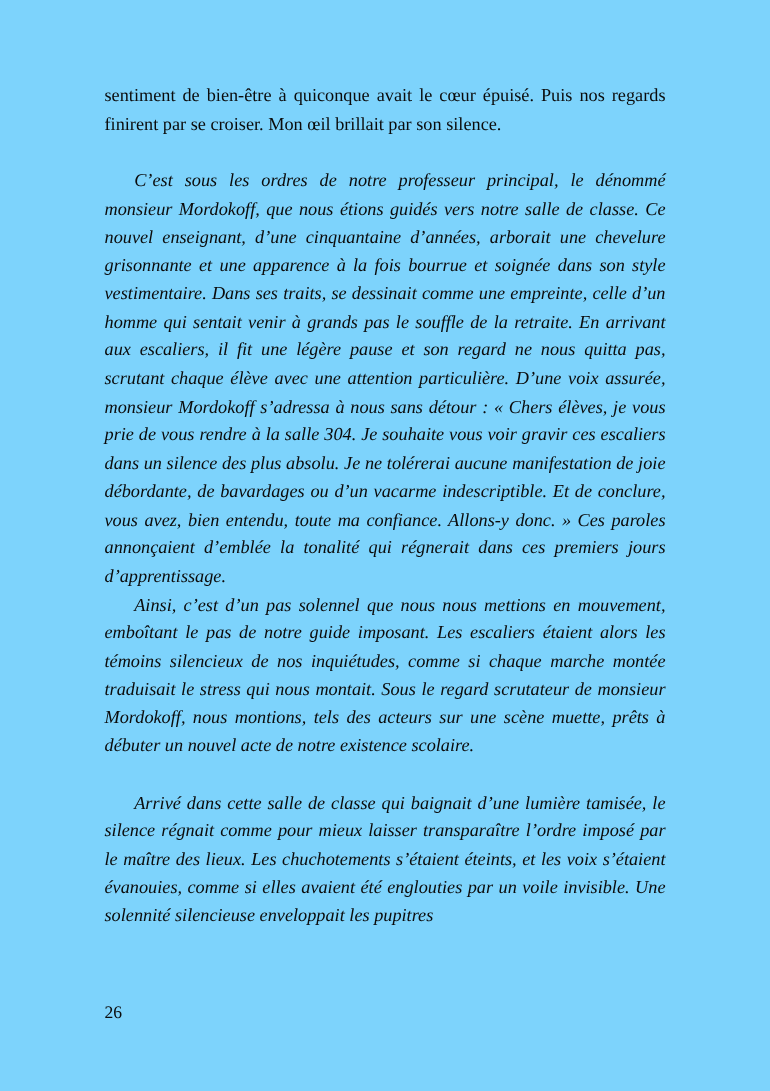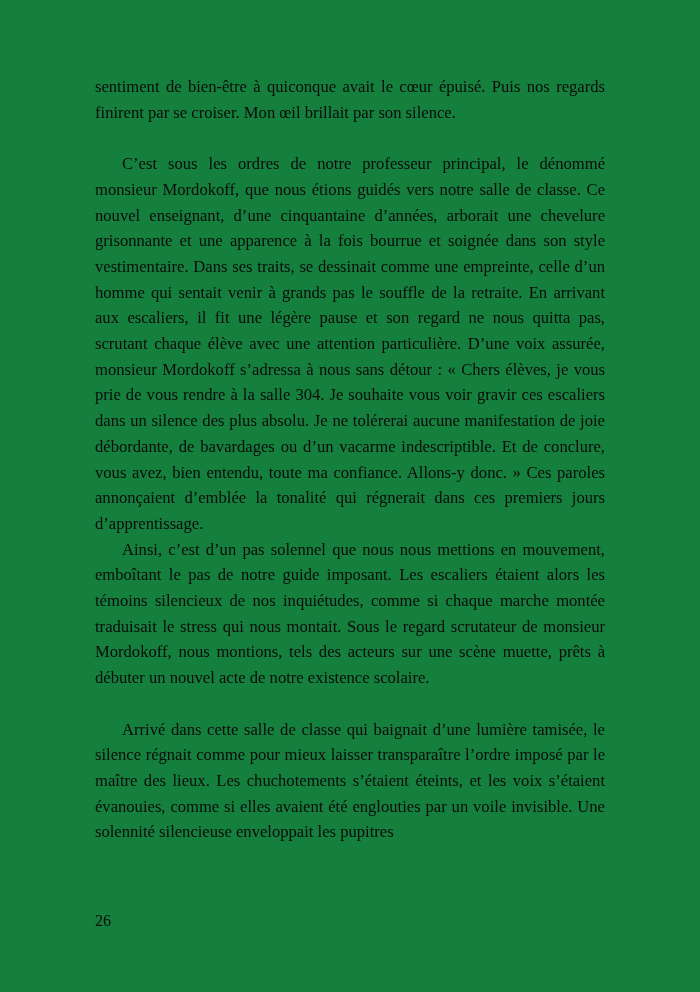--- a/index.html
+++ b/index.html
@@ -5,21 +5,21 @@
 <style>
   html, body {
     margin: 0;
     padding: 0;
     background: #ffffff;
   }
   .page {
     position: relative;
     width: 700px;
     height: 992px;
-    background: #15803d;
+    background: #7dd3fc;
     box-sizing: border-box;
     overflow: hidden;
     font-family: "Liberation Serif", "DejaVu Serif", serif;
     color: #000000;
   }
   .text-column {
     position: absolute;
     left: 95px;
     top: 74px;
     width: 510px;
@@ -33,20 +33,21 @@
     color: #0b0b0b;
     -webkit-font-smoothing: antialiased;
   }
   
   .para.block-gap {
     margin-top: 25.7px;
   }
   
   .para.indent {
     text-indent: 27px;
+    font-style: italic;
   }
   .para.no-indent {
     text-indent: 0;
   }
   .folio {
     position: absolute;
     left: 95px;
     top: 913px;
     font-family: "Liberation Serif", "DejaVu Serif", serif;
     font-size: 16px;

